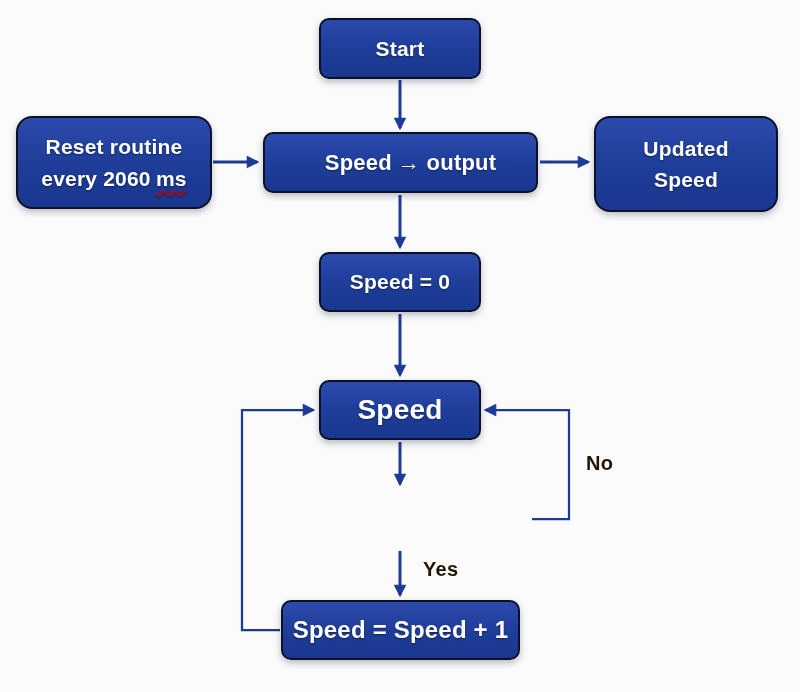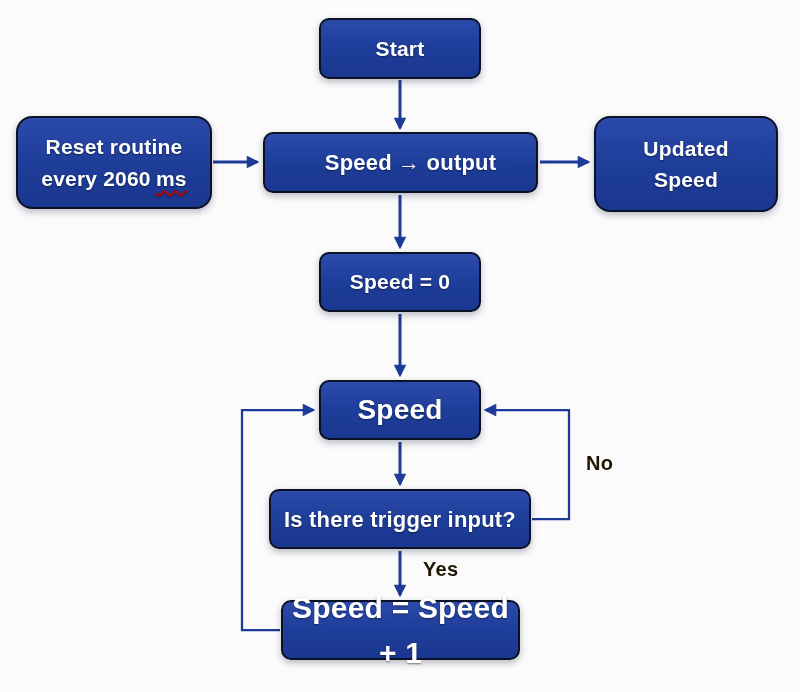--- a/index.html
+++ b/index.html
@@ -45,21 +45,21 @@
   }
   .r-sm { border-radius: 10px; }
   .r-lg { border-radius: 16px; }
   #node-start            { left: 319px; top: 18px;  width: 162px; height: 61px;  font-size: 21px; }
   #node-reset            { left: 16px;  top: 116px; width: 196px; height: 93px;  font-size: 21px; }
   #node-speed-output     { left: 263px; top: 132px; width: 275px; height: 61px;  font-size: 22px; padding-left: 20px; }
   #node-updated-output   { left: 594px; top: 116px; width: 184px; height: 96px;  font-size: 21px; }
   #node-speed-zero       { left: 319px; top: 252px; width: 162px; height: 60px;  font-size: 21px; }
   #node-speed            { left: 319px; top: 380px; width: 162px; height: 60px;  font-size: 28px; }
   #node-trigger          { left: 269px; top: 489px; width: 262px; height: 60px;  font-size: 22px; }
-  #node-increment        { left: 281px; top: 600px; width: 239px; height: 60px;  font-size: 30px; }
+  #node-increment        { left: 281px; top: 600px; width: 239px; height: 60px;  font-size: 24px; }
   .misspelled {
     margin-left: 0.45ch;
     text-decoration-line: underline;
     text-decoration-style: wavy;
     text-decoration-color: var(--spellcheck, #c00000);
     text-decoration-thickness: 1.5px;
     text-underline-offset: 4px;
   }
   .edge-label {
     position: absolute;
@@ -113,23 +113,20 @@
   </div>
 
   <div class="node r-sm" id="node-speed-zero">
     <span>Speed = 0</span>
   </div>
 
   <div class="node r-sm" id="node-speed">
     <span>Speed</span>
   </div>
 
-  <div class="node r-sm" id="node-trigger">
-    <span>Is there trigger input?</span>
-  </div>
 
   <div class="node r-sm" id="node-increment">
     <span>Speed = Speed + 1</span>
   </div>
 
   <div class="edge-label" id="label-no">No</div>
   <div class="edge-label" id="label-yes">Yes</div>
 
 </div>
 

